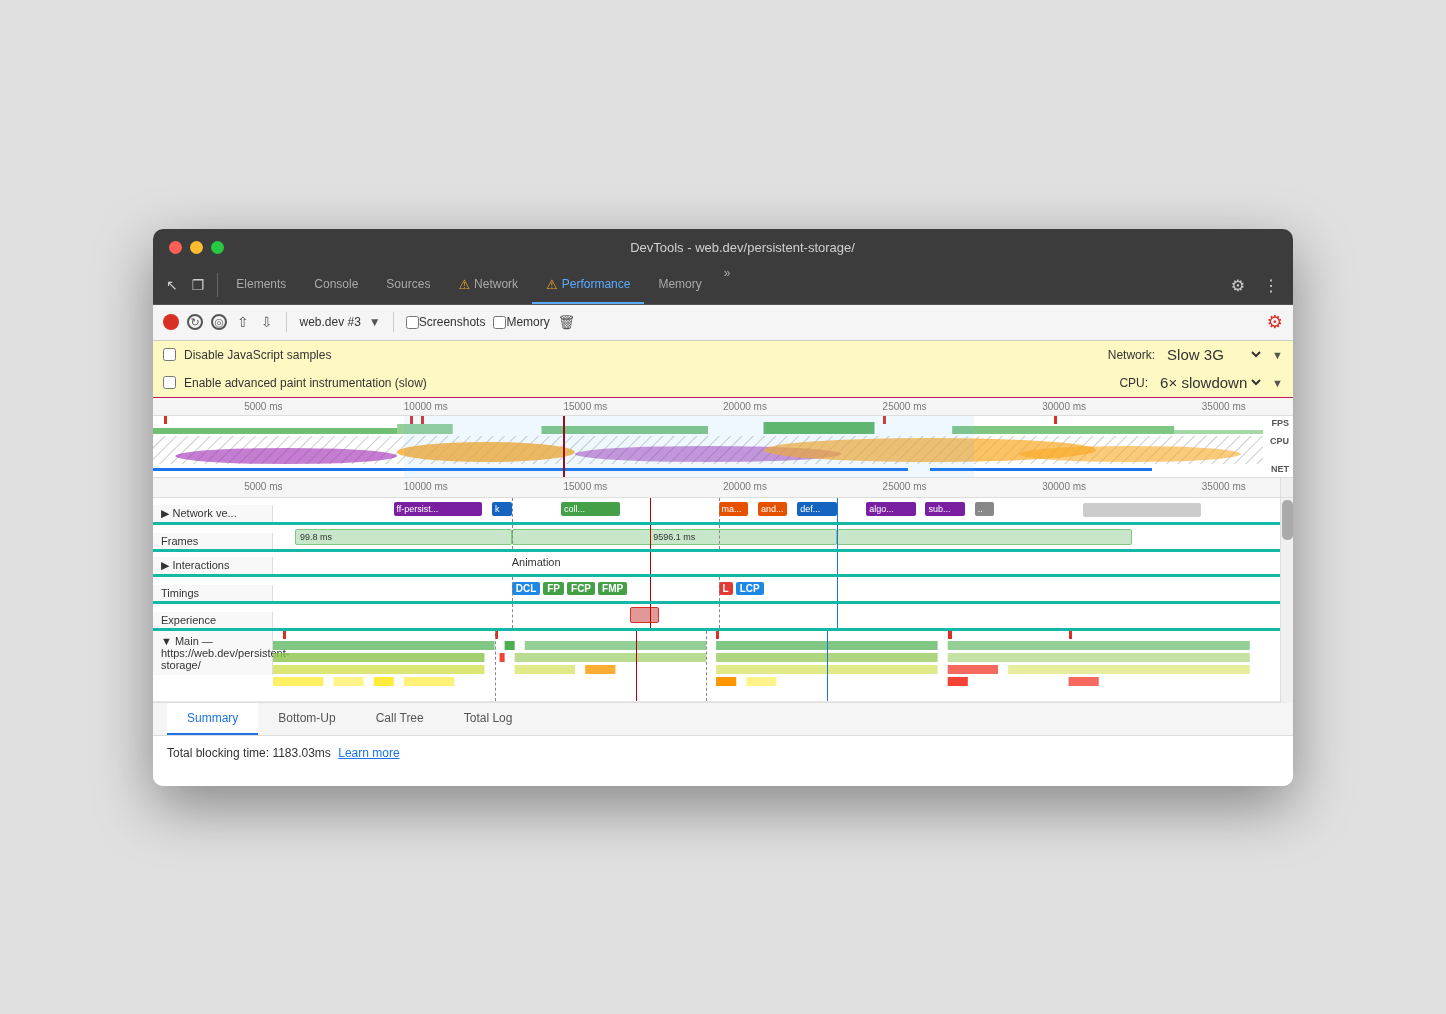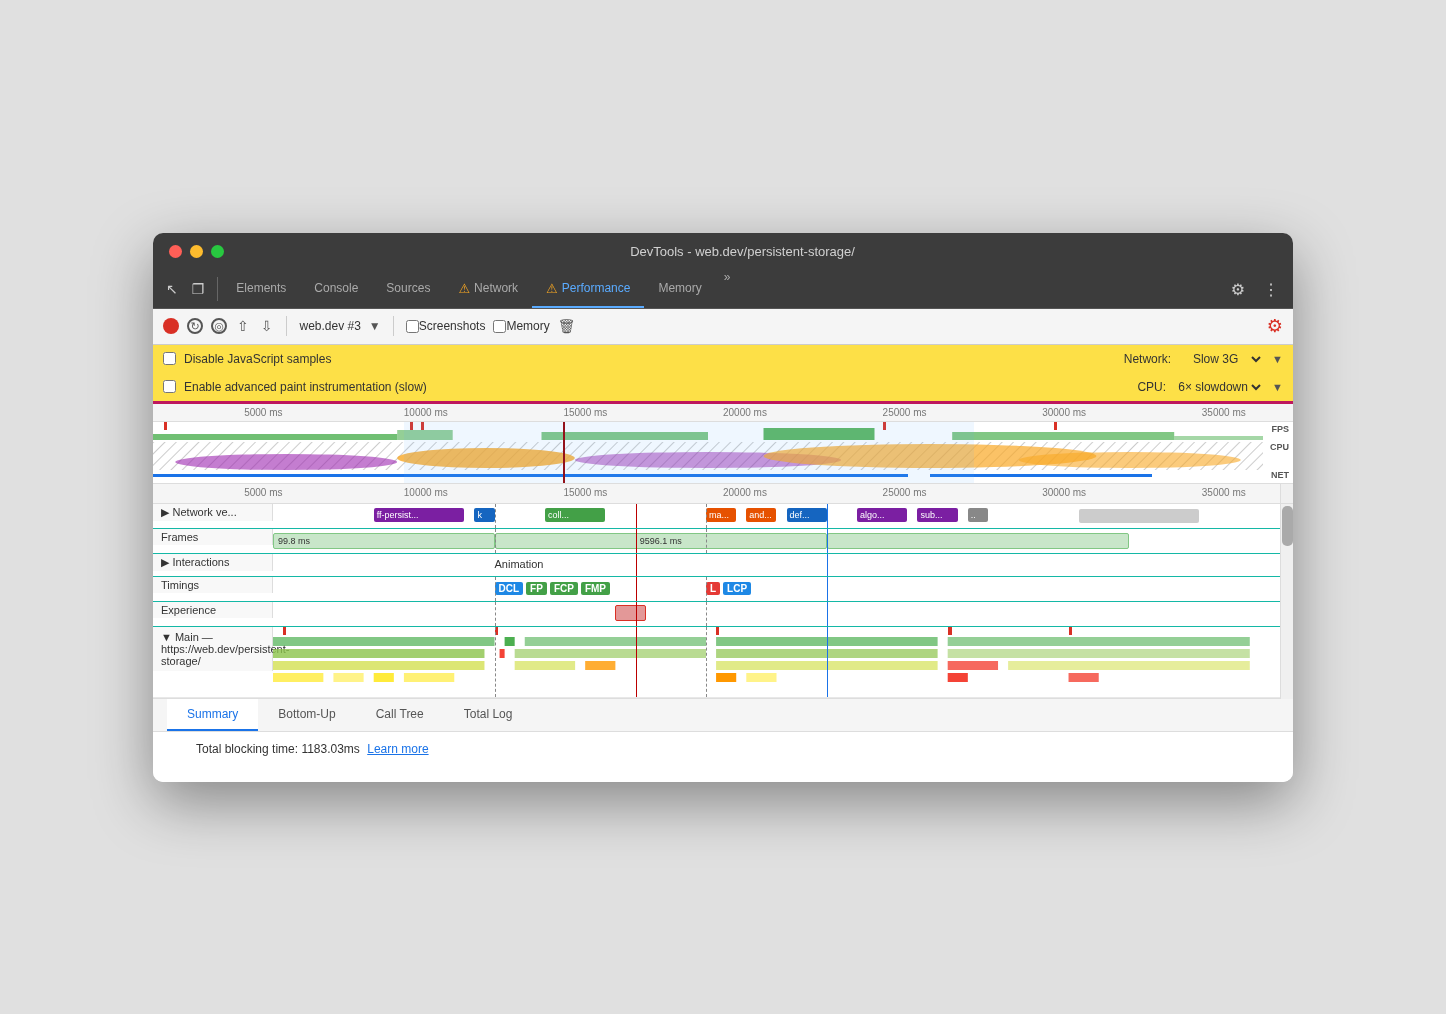--- a/index.html
+++ b/index.html
@@ -136,41 +136,40 @@
     }
     .ctrl-checkbox-group input { cursor: pointer; }
     .gear-red {
       color: #d93025;
       font-size: 18px;
       cursor: pointer;
     }
 
     
     .options-bar {
-      background: #fde047;
-      border-bottom: 3px solid #be185d;
+      background: #fef9c3;
+      border-bottom: 1px solid #be185d;
       padding: 0 10px;
     }
     .options-row {
       display: flex;
       align-items: center;
       justify-content: space-between;
       padding: 4px 0;
       height: 28px;
     }
     .options-left { display: flex; align-items: center; gap: 8px; }
     .options-right { display: flex; align-items: center; gap: 8px; }
     .opt-label { font-size: 12px; color: #333; }
     .opt-select {
-      font-size: 12px;
+      font-size: 15px;
       background: none;
       border: none;
       color: #333;
       cursor: pointer;
-      text-align: center;
     }
 
     
     .timeline-overview {
       background: #fff;
       border-bottom: 1px solid #ddd;
       height: 80px;
       position: relative;
       overflow: hidden;
     }
@@ -223,24 +222,25 @@
       display: flex;
       height: 20px;
       background: #f5f5f5;
       border-bottom: 1px solid #ddd;
       position: relative;
     }
 
     
     .track-row {
       display: flex;
-      align-items: flex-start;
-      border-bottom: 1px solid #14b8a6;
+      align-items: flex-end;
+      border-bottom: 3px solid #14b8a6;
       min-height: 22px;
       position: relative;
+      gap: 22px;
     }
     .track-label {
       width: 120px;
       min-width: 120px;
       padding: 2px 8px;
       font-size: 11px;
       color: #333;
       background: #f8f8f8;
       border-right: 1px solid #ddd;
       display: flex;
@@ -342,21 +342,20 @@
       color: #1a73e8;
       border-bottom: 2px solid #1a73e8;
       background: #fff;
       margin-left: 14px;
     }
     .bottom-content {
       padding: 10px 14px;
       font-size: 12px;
       color: #333;
       min-height: 50px;
-      margin-left: 29px;
     }
     .learn-more {
       color: #1a73e8;
       text-decoration: underline;
       cursor: pointer;
     }
 
     
     .cursor-line {
       position: absolute;

